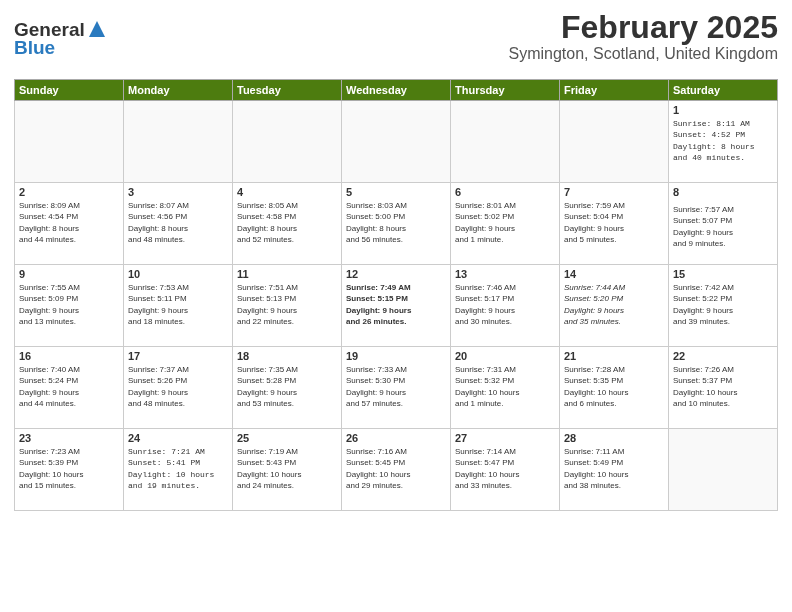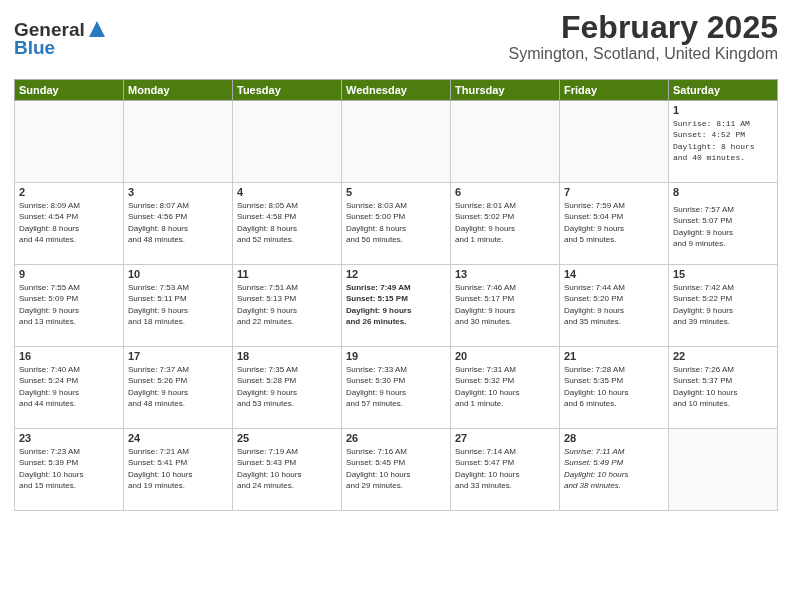--- a/index.html
+++ b/index.html
@@ -212,21 +212,21 @@
           </td>
           <td>
             <span class="day-num">13</span>
             <div class="day-info" style="white-space: pre-line;">Sunrise: 7:46 AM
 Sunset: 5:17 PM
 Daylight: 9 hours
 and 30 minutes.</div>
           </td>
           <td>
             <span class="day-num">14</span>
-            <div class="day-info" style="white-space: pre-line;">Sunrise: 7:44 AM
+            <div class="day-info" style="white-space: pre-line; font-style: italic;">Sunrise: 7:44 AM
 Sunset: 5:20 PM
 Daylight: 9 hours
 and 35 minutes.</div>
           </td>
           <td>
             <span class="day-num">15</span>
             <div class="day-info" style="white-space: pre-line;">Sunrise: 7:42 AM
 Sunset: 5:22 PM
 Daylight: 9 hours
 and 39 minutes.</div>
@@ -286,21 +286,21 @@
         <tr>
           <td>
             <span class="day-num">23</span>
             <div class="day-info" style="white-space: pre-line;">Sunrise: 7:23 AM
 Sunset: 5:39 PM
 Daylight: 10 hours
 and 15 minutes.</div>
           </td>
           <td>
             <span class="day-num">24</span>
-            <div class="day-info" style="white-space: pre-line;">Sunrise: 7:21 AM
+            <div class="day-info" style="white-space: pre-line; font-family: Liberation Mono, monospace;">Sunrise: 7:21 AM
 Sunset: 5:41 PM
 Daylight: 10 hours
 and 19 minutes.</div>
           </td>
           <td>
             <span class="day-num">25</span>
             <div class="day-info" style="white-space: pre-line;">Sunrise: 7:19 AM
 Sunset: 5:43 PM
 Daylight: 10 hours
 and 24 minutes.</div>
@@ -314,21 +314,21 @@
           </td>
           <td>
             <span class="day-num">27</span>
             <div class="day-info" style="white-space: pre-line;">Sunrise: 7:14 AM
 Sunset: 5:47 PM
 Daylight: 10 hours
 and 33 minutes.</div>
           </td>
           <td>
             <span class="day-num">28</span>
-            <div class="day-info" style="white-space: pre-line; font-style: italic;">Sunrise: 7:11 AM
+            <div class="day-info" style="white-space: pre-line;">Sunrise: 7:11 AM
 Sunset: 5:49 PM
 Daylight: 10 hours
 and 38 minutes.</div>
           </td>
           <td class="empty"></td>
         </tr>
       </tbody>
   </table>
 </div>
 

